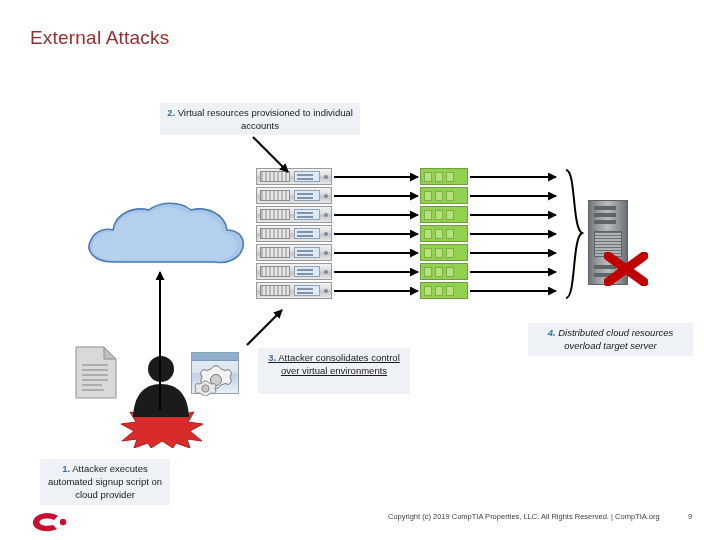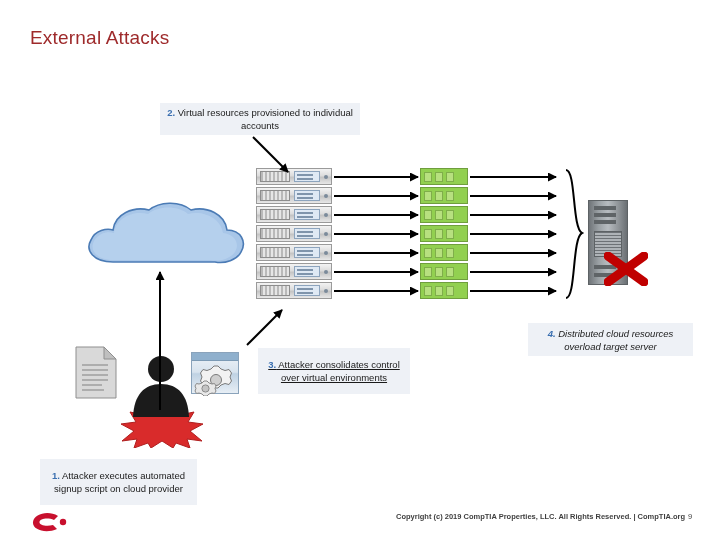--- a/index.html
+++ b/index.html
@@ -33,33 +33,33 @@
   
   .callout {
     position: absolute;
     box-sizing: border-box;
     background: #eef1f6;
     color: #1a1a1a;
     font-size: 9.5px;
     line-height: 13px;
     text-align: center;
     display: flex;
-    align-items: center;
+    align-items: flex-start;
     justify-content: center;
     padding: 3px 5px;
   }
   .callout .num {
     color: #3a6fb0;
     font-weight: bold;
   }
 
   #callout2 { left: 160px; top: 103px; width: 200px; height: 32px; }
   #callout3 { left: 258px; top: 348px; width: 152px; height: 46px; text-decoration: underline; }
   #callout4 { left: 528px; top: 323px; width: 165px; height: 33px; font-style: italic; }
-  #callout1 { left: 40px;  top: 459px; width: 157px; height: 46px; }
+  #callout1 { left: 40px;  top: 459px; width: 130px; height: 46px; }
 
   
   #cloud {
     position: absolute;
     left: 83px;
     top: 200px;
     width: 165px;
     height: 70px;
   }
 
@@ -229,26 +229,25 @@
     left: 0;
     top: 0;
     width: 720px;
     height: 540px;
     pointer-events: none;
   }
 
   
   #footer {
     position: absolute;
-    left: 396px;
+    left: 388px;
     top: 512px;
     font-size: 7.5px;
     color: #3f3f3f;
     white-space: nowrap;
-    font-weight: bold;
   }
   #pagenum {
     position: absolute;
     left: 688px;
     top: 512px;
     font-size: 7.5px;
     color: #3f3f3f;
   }
   #logo {
     position: absolute;

